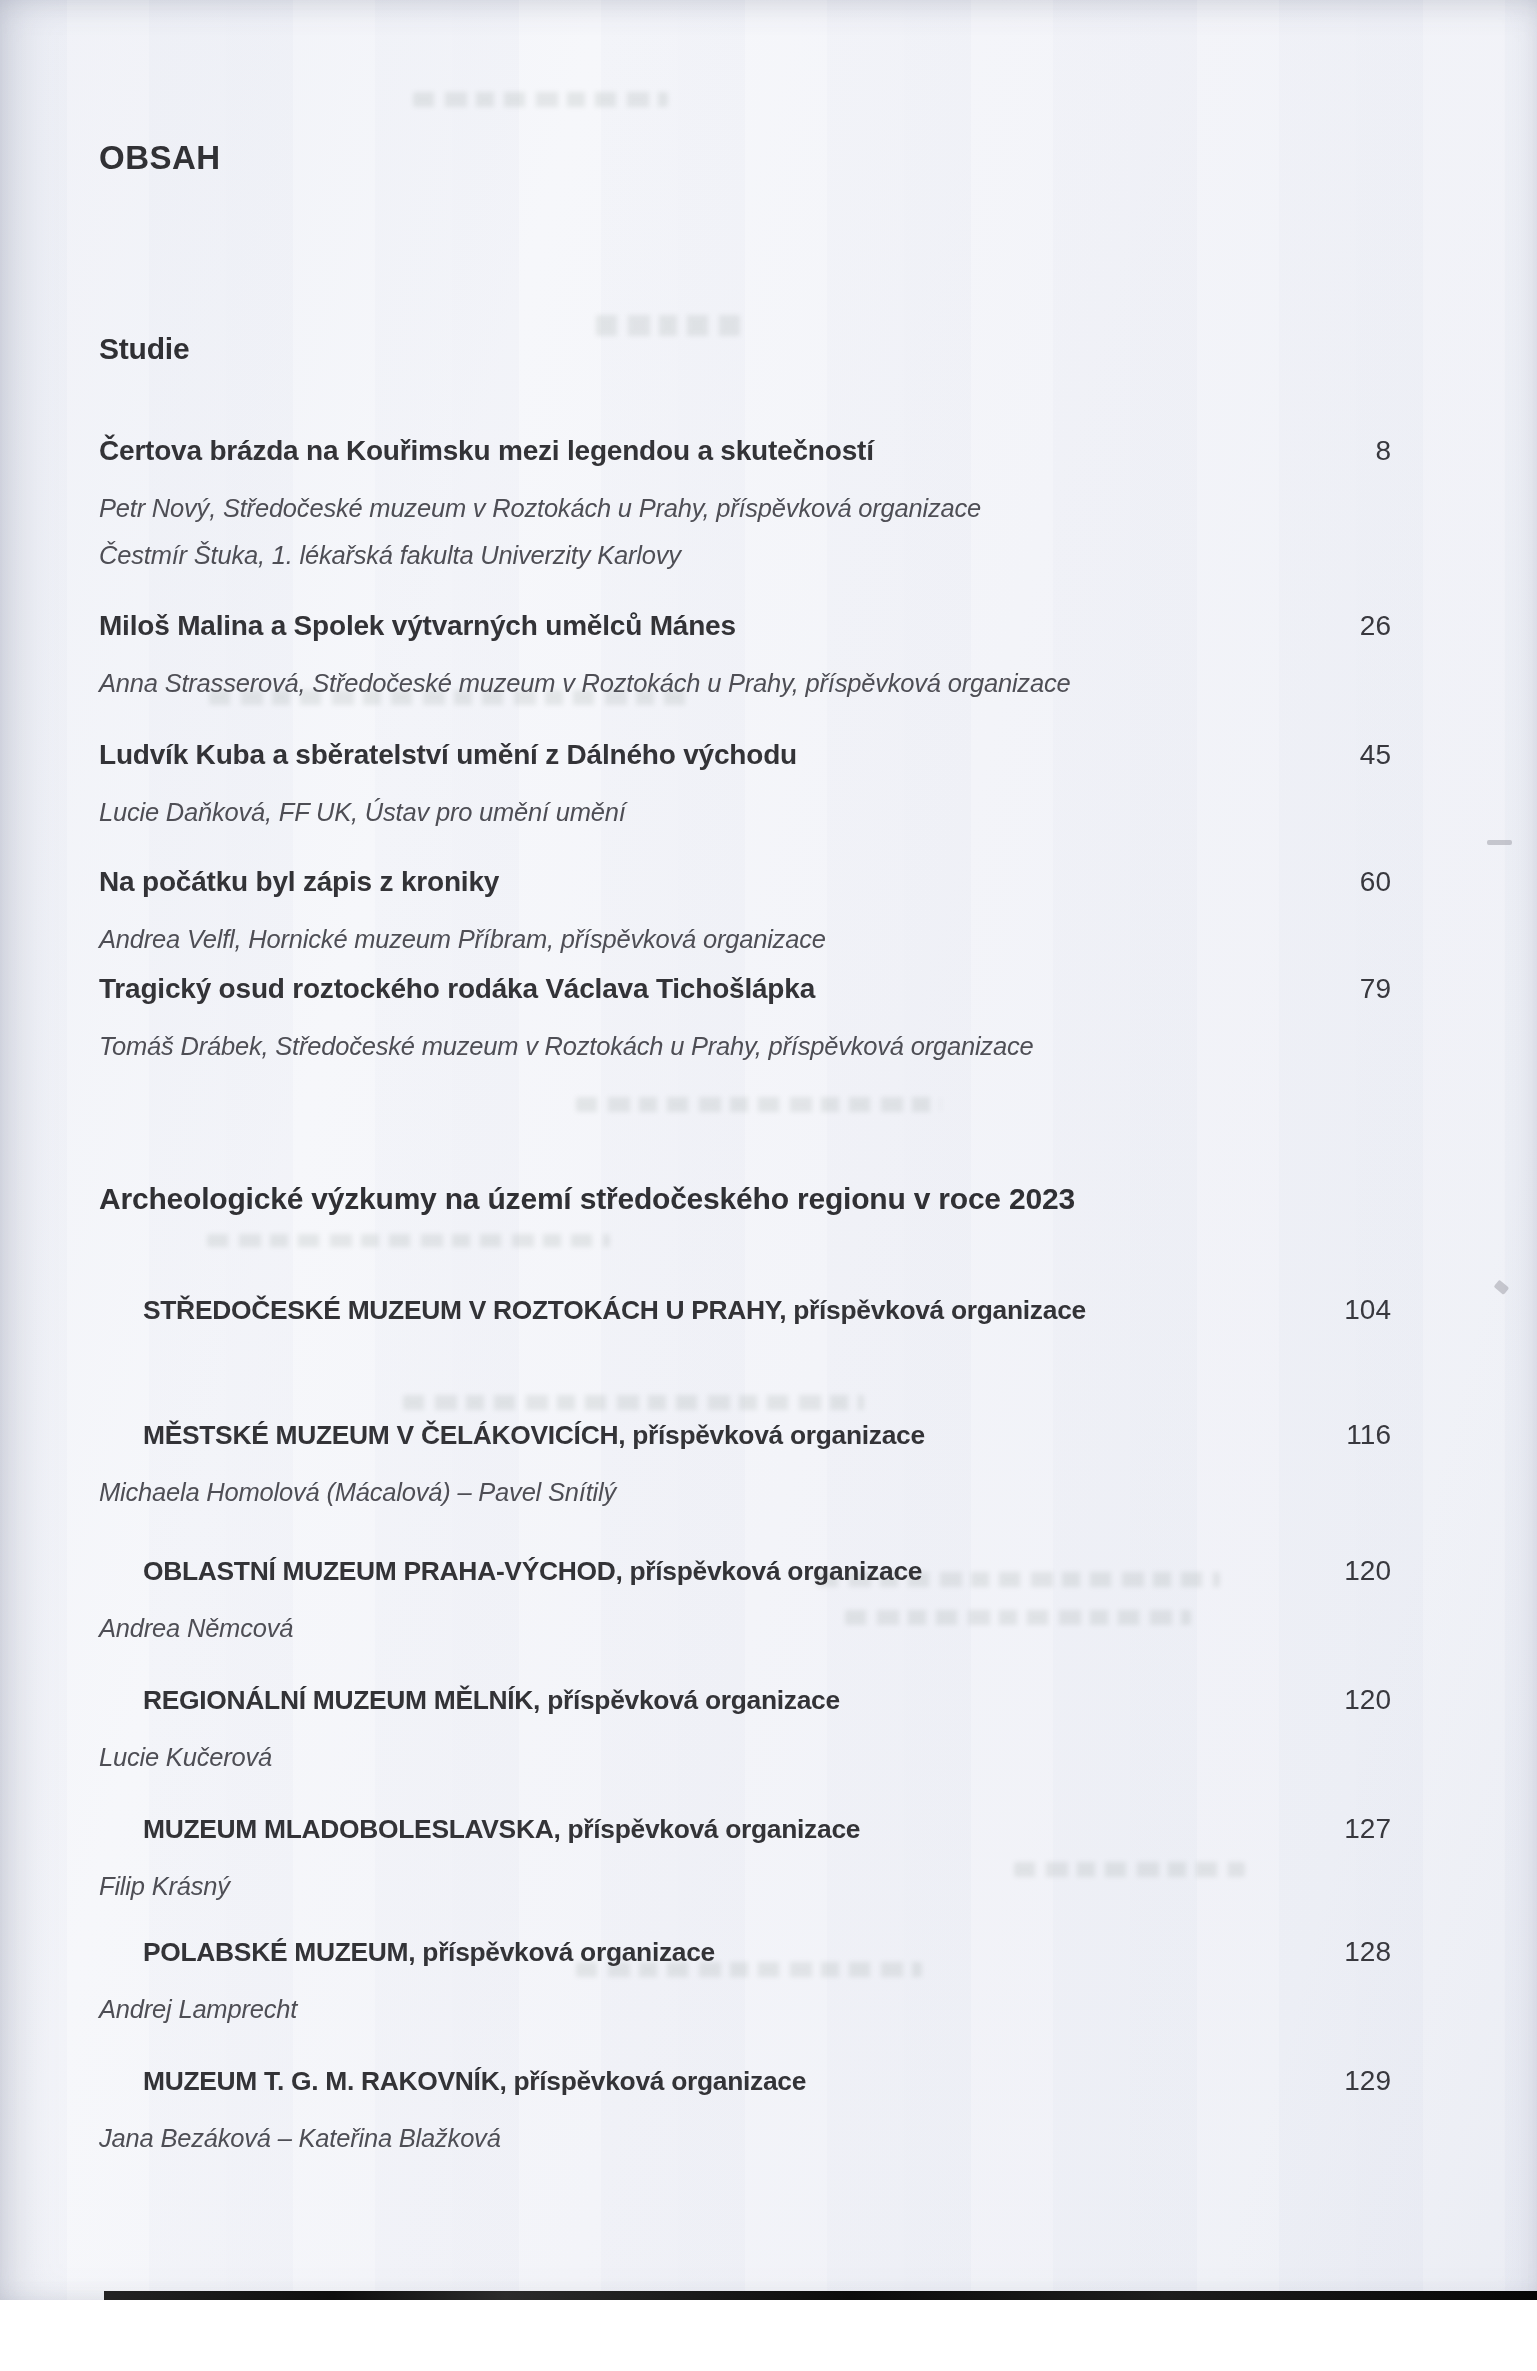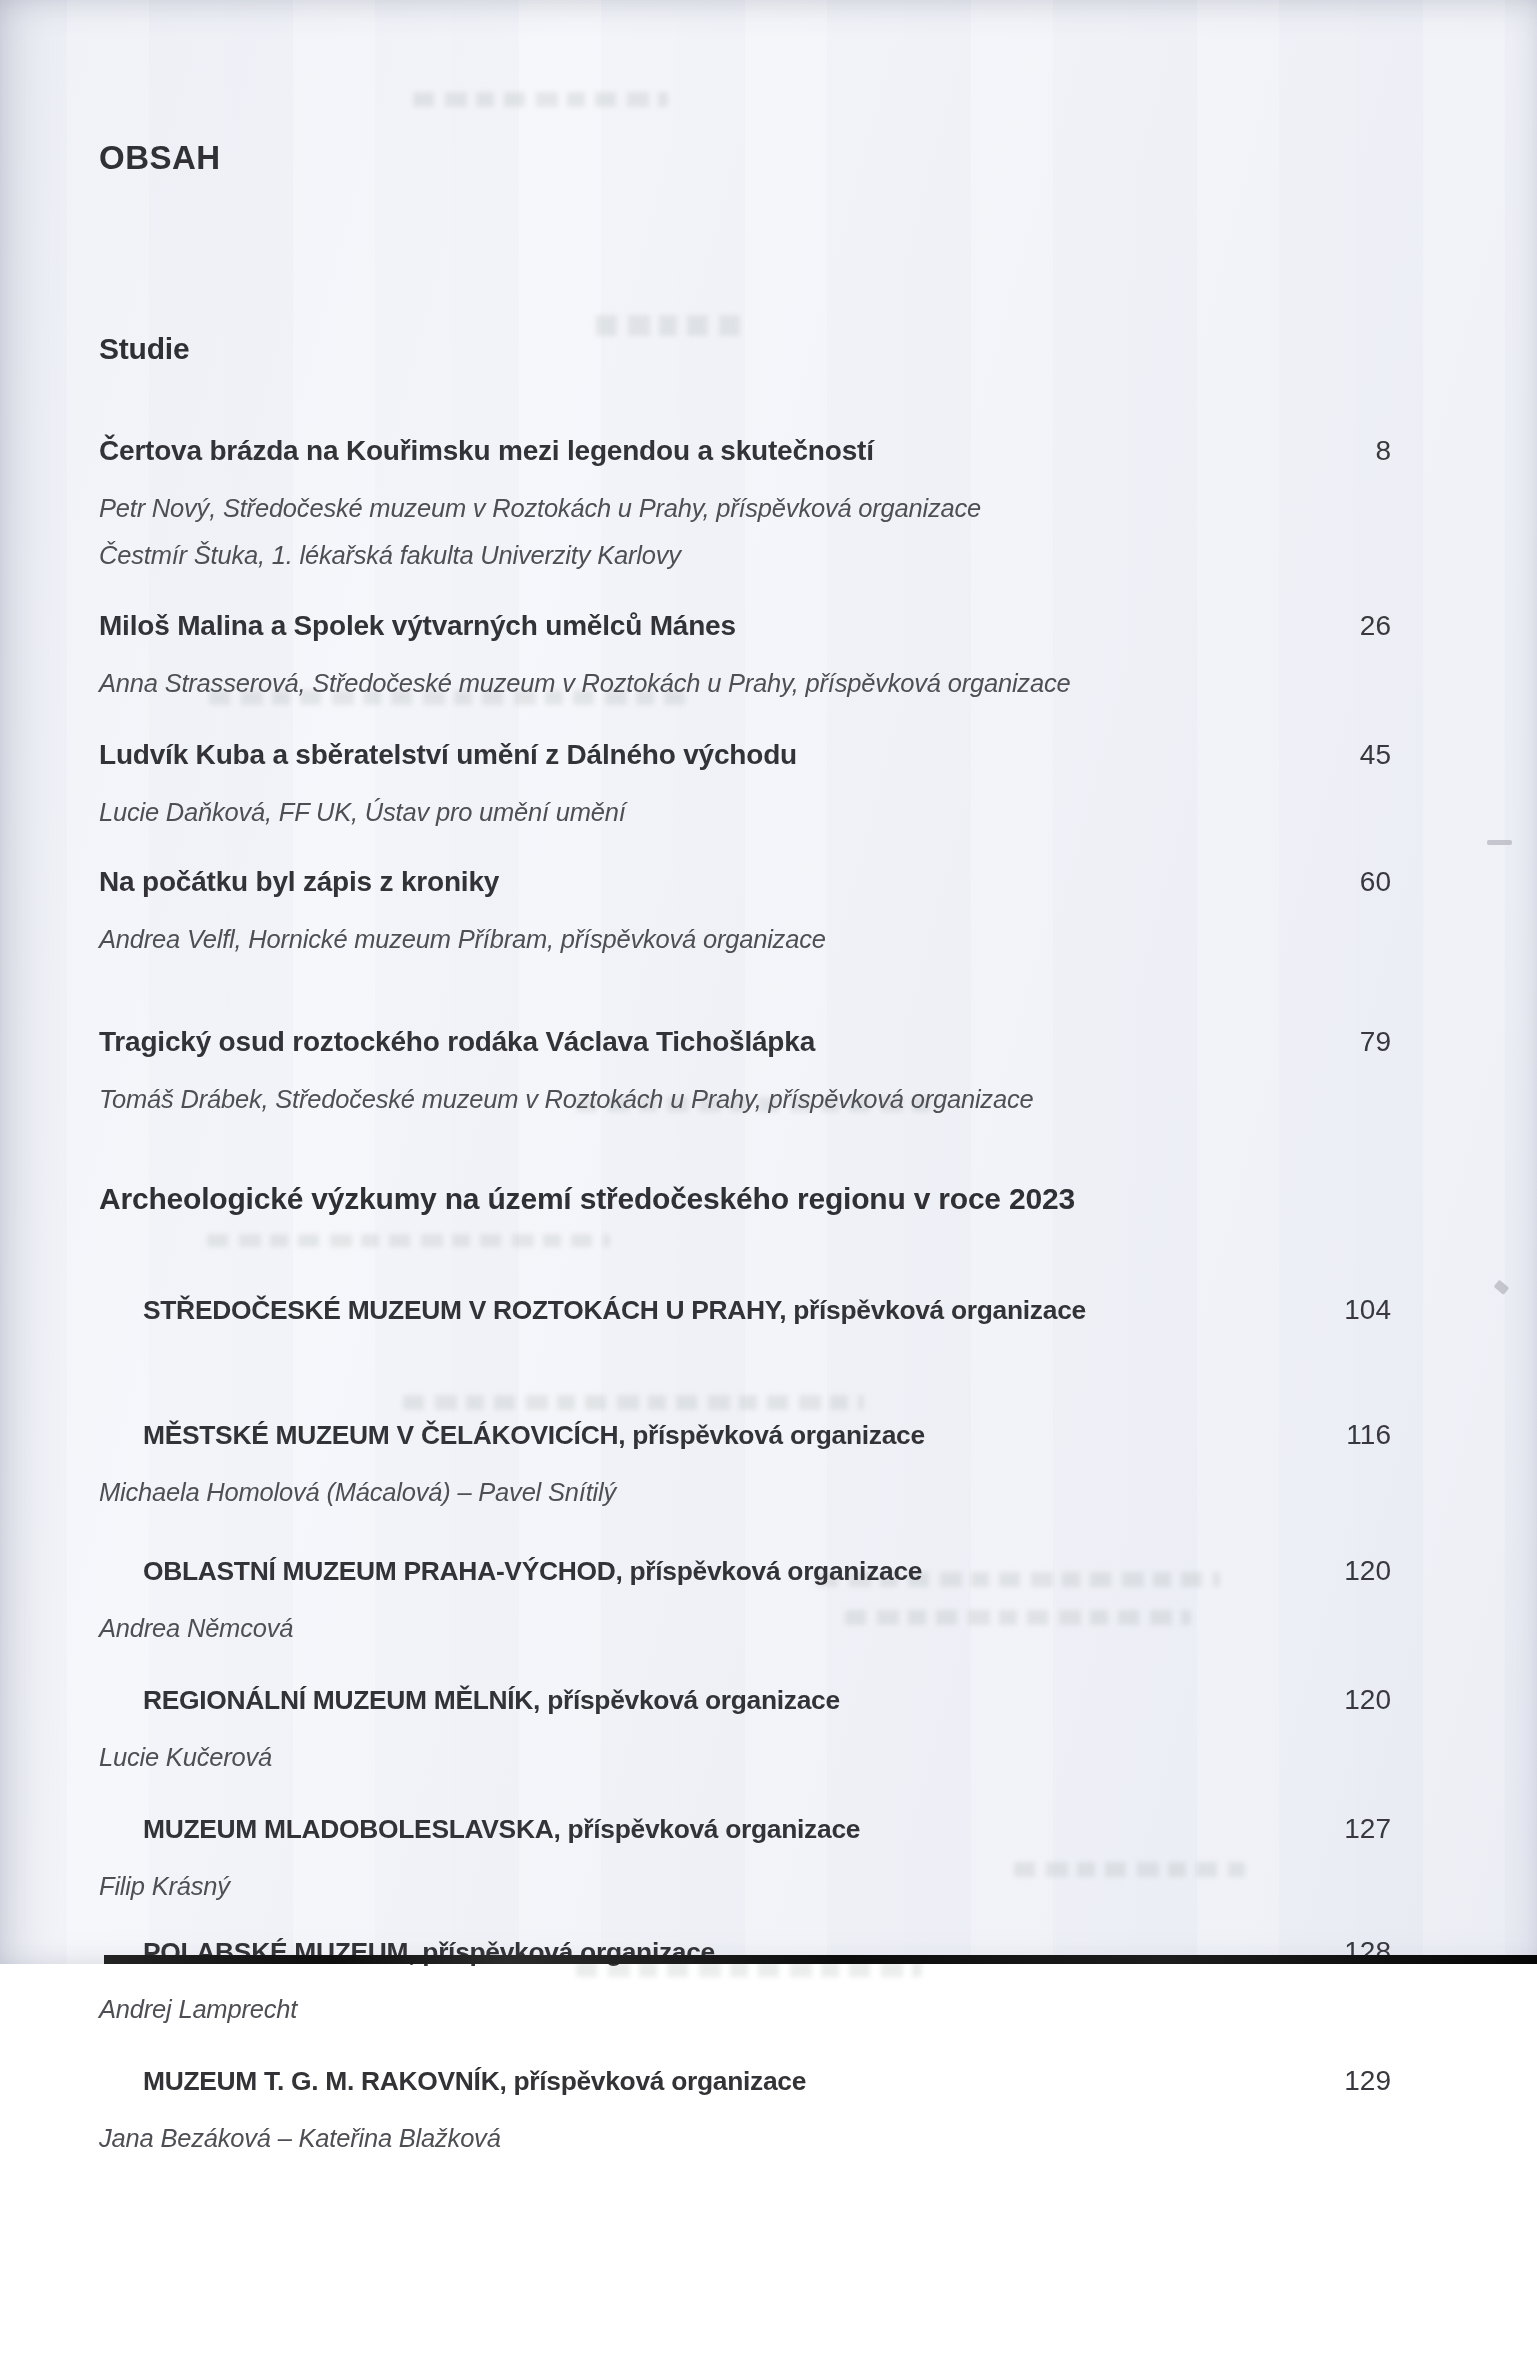--- a/index.html
+++ b/index.html
@@ -6,21 +6,21 @@
     margin: 0;
     padding: 0;
     width: 1537px;
     height: 2372px;
     overflow: hidden;
     font-family: "Liberation Sans", "DejaVu Sans", sans-serif;
   }
   .page {
     position: relative;
     width: 1537px;
-    height: 1964px;
+    height: 2300px;
     background:
       linear-gradient(105deg, #eef0f6 0%, #f5f6fa 28%, #f2f3f8 55%, #eef0f6 85%, #e9ebf3 100%);
     box-shadow:
       inset 27px 0 48px -21px rgba(120,126,148,.38),
       inset -15.4px 0 40px -25px rgba(120,126,148,.30),
       inset 0 19px 42px -27px rgba(120,126,148,.32),
       inset 0 -11.5px 29px -21px rgba(120,126,148,.22);
   }
   .texture {
     position: absolute; inset: 0;
@@ -167,21 +167,21 @@
   <div class="entry" style="top:863px;">
     <div class="entry-row">
       <span class="entry-title">Na počátku byl zápis z kroniky</span>
       <span class="entry-page">60</span>
     </div>
     <div class="entry-authors">
       <div>Andrea Velfl, Hornické muzeum Příbram, příspěvková organizace</div>
     </div>
   </div>
 
-  <div class="entry" style="top:1023px;">
+  <div class="entry" style="top:970px;">
     <div class="entry-row">
       <span class="entry-title">Tragický osud roztockého rodáka Václava Tichošlápka</span>
       <span class="entry-page">79</span>
     </div>
     <div class="entry-authors">
       <div>Tomáš Drábek, Středočeské muzeum v Roztokách u Prahy, příspěvková organizace</div>
     </div>
   </div>
 
   <div class="section-heading" style="top:1182px;">Archeologické výzkumy na území středočeského regionu v roce 2023</div>

